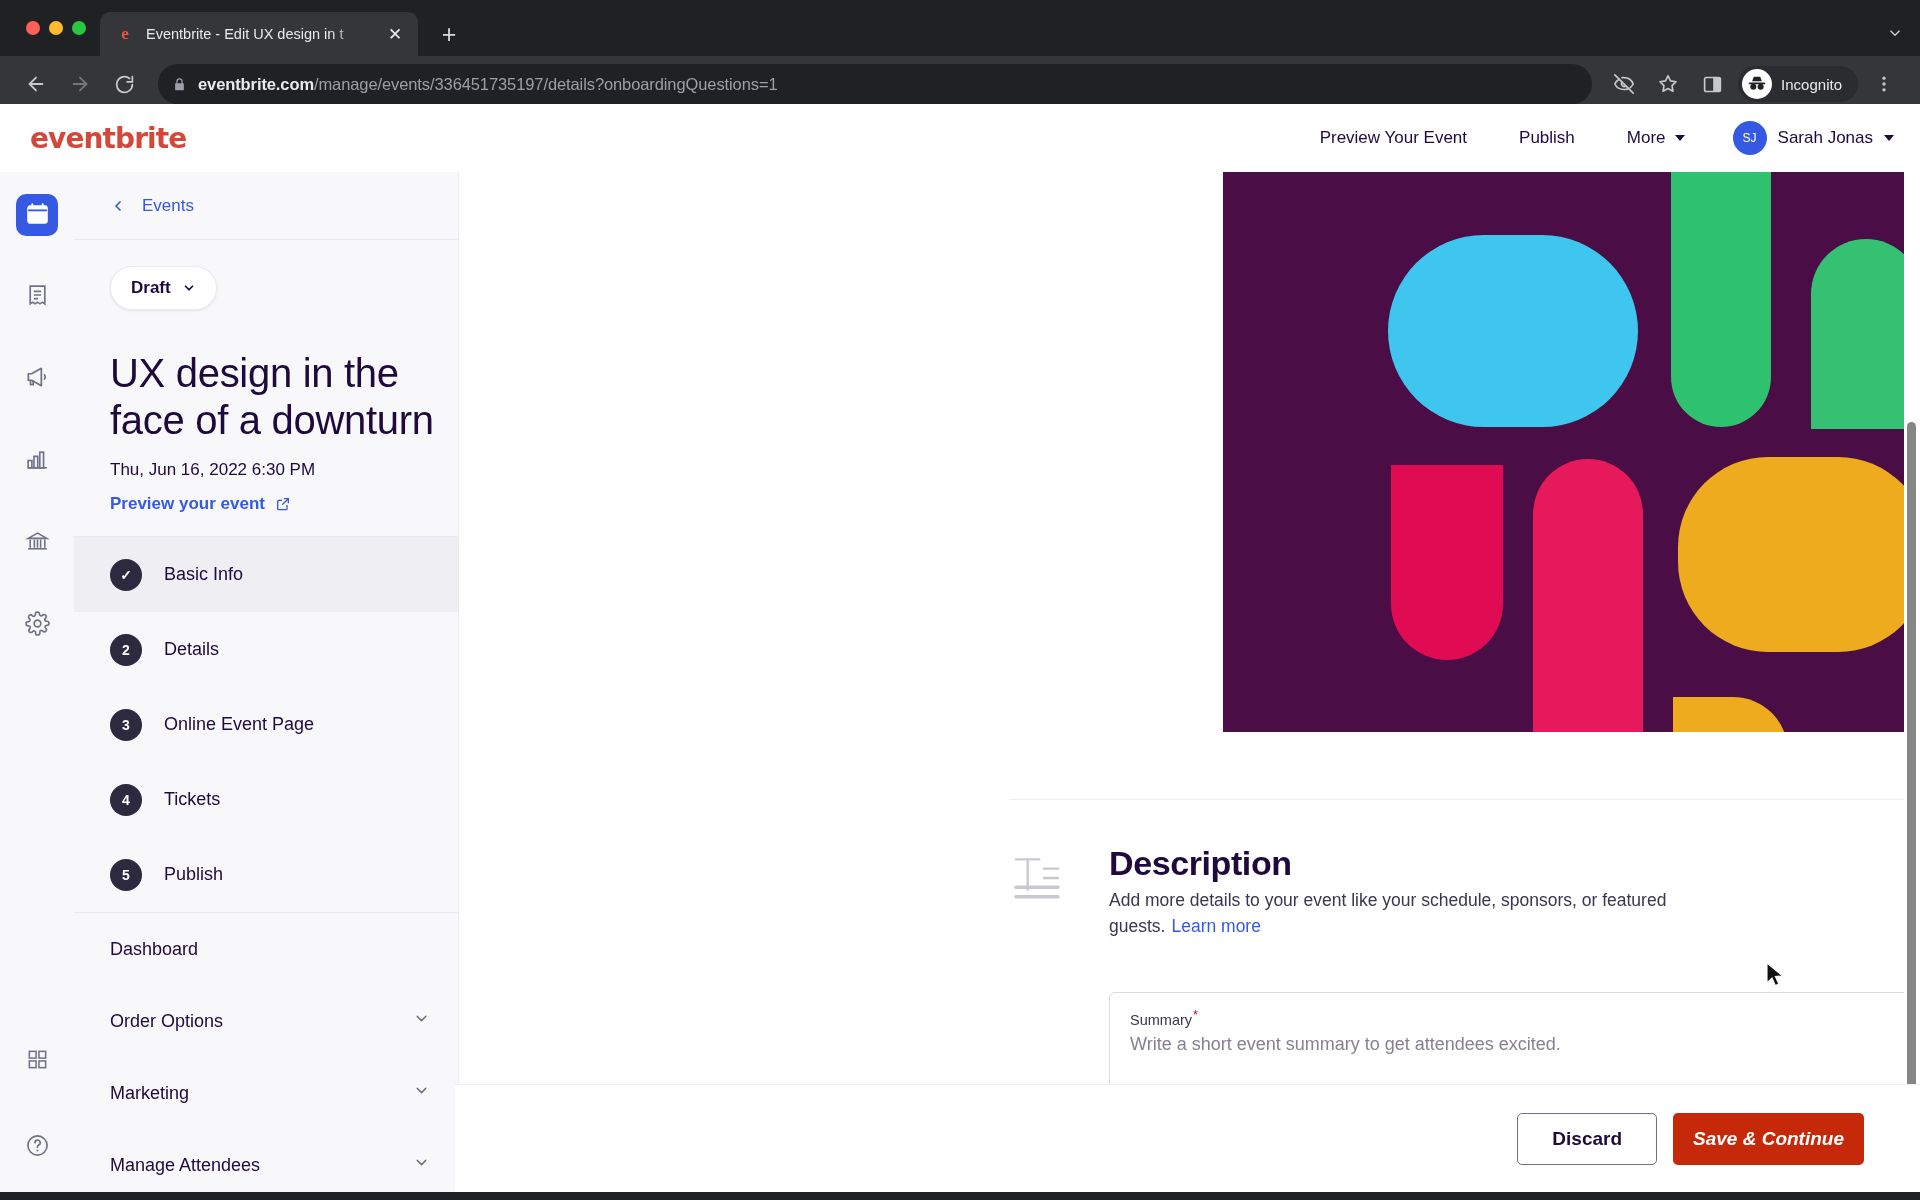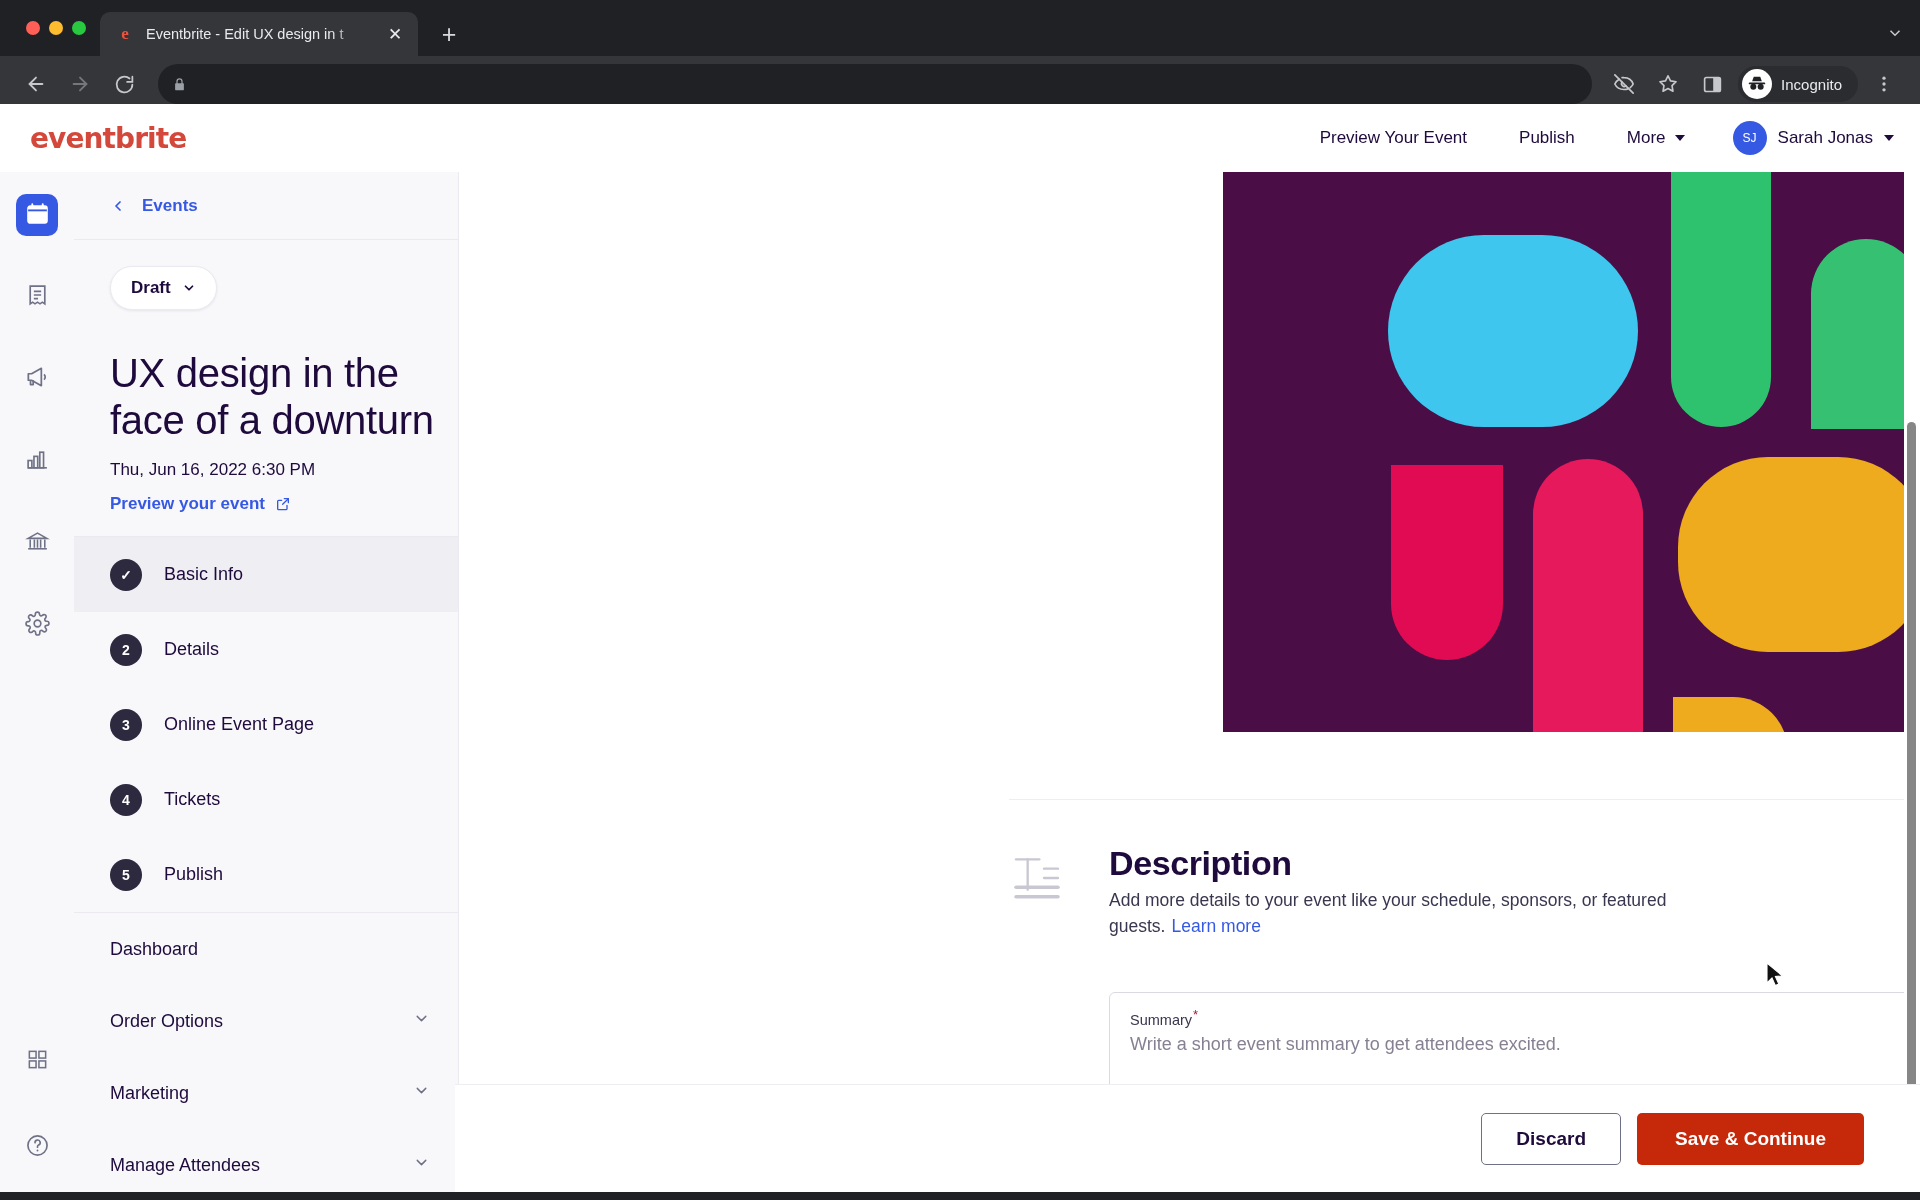--- a/index.html
+++ b/index.html
@@ -90,21 +90,21 @@
   .rail-icon { width:42px; height:42px; display:flex; align-items:center; justify-content:center;
                color:#6f7287; border-radius:10px; }
   .rail-icon.active { background:#3659e3; color:#fff; }
   .rail-bottom { position:absolute; bottom: 24px; left:0; width:74px; display:flex;
                  flex-direction:column; align-items:center; gap: 44px; }
 
   
   .navpanel { width:385px; flex:none; background:#f8f7fa; border-right:1px solid #eceaf0;
               position:relative; }
   .np-back { height:68px; display:flex; align-items:center; gap:16px; padding-left:36px;
-             border-bottom:1px solid #eceaf0; color:#3659e3; font-size:17px; font-weight:700; }
+             border-bottom:1px solid #eceaf0; color:#3659e3; font-size:17px; font-weight:400; }
   .np-body { padding: 26px 24px 0 36px; }
   .draft-pill {
     display:inline-flex; align-items:center; gap:11px; background:#fff; border:1px solid #eceaf0;
     border-radius:24px; padding: 11px 20px; font-size:17px; font-weight:600; color:#1e0a3c;
     box-shadow: 0 1px 3px rgba(30,10,60,.08);
   }
   .ev-title { font-size:40px; font-weight:400; color:#1e0a3c; line-height:1.18; margin-top: 40px;
               letter-spacing:-0.3px; max-width: 330px; }
   .ev-date { font-size:17px; color:#1e0a3c; margin-top: 16px; }
   .ev-preview { font-size:17px; color:#3659e3; font-weight:600; margin-top: 14px;
@@ -157,21 +157,21 @@
 
   
   .actionbar {
     position:absolute; left:455px; bottom:0; right:0; height:108px; background:#fff;
     border-top:1px solid #eeeef0; display:flex; align-items:center; justify-content:flex-end;
     padding-right: 56px; gap: 16px; z-index:9;
   }
   .btn { height:52px; border-radius:5px; font-size:19px; font-weight:600; display:flex;
          align-items:center; justify-content:center; padding: 0 34px; }
   .btn-discard { background:#fff; border:1px solid #6f7287; color:#1e0a3c; }
-  .btn-save { background:#c5290a; color:#fff; padding: 0 38px; }
+  .btn-save { background:#c5290a; color:#fff; padding: 0 20px; font-style: italic; }
 
   
   .sb-track { position:absolute; right:0; top:0; width:16px; height:1020px; background:#fff; }
   .sb-thumb { position:absolute; right:4px; top:250px; width:9px; height:760px;
               background:#868686; border-radius:5px; }
 
   .cursor { position:absolute; left:1766px; top:858px; z-index:20; }
 </style>
 </head>
 <body>
@@ -215,20 +215,21 @@
           <path d="M21 12a9 9 0 1 1-3.2-6.9"></path>
           <path d="M21 3v6h-6"></path>
         </svg>
     </div>
     <div class="omnibox">
       <span class="lock">
         <svg width="15" height="15" viewBox="0 0 24 24" fill="currentColor">
             <path d="M12 2a5 5 0 0 0-5 5v3H6a1 1 0 0 0-1 1v9a1 1 0 0 0 1 1h12a1 1 0 0 0 1-1v-9a1 1 0 0 0-1-1h-1V7a5 5 0 0 0-5-5zm0 2a3 3 0 0 1 3 3v3H9V7a3 3 0 0 1 3-3z"></path>
           </svg>
       </span>
+      <span class="url"><b>eventbrite.com</b><span>/manage/events/336451735197/details?onboardingQuestions=1</span></span>
     </div>
     <div class="tb-right">
       <div class="navbtn">
         <svg width="22" height="22" viewBox="0 0 24 24" fill="none" stroke="currentColor" stroke-width="1.8" stroke-linecap="round">
             <path d="M2 2l20 20"></path>
             <path d="M6.7 6.8C4.3 8.3 2.6 10.6 2 12c1.5 3.2 5.4 6 10 6 1.8 0 3.5-.4 5-1.2"></path>
             <path d="M9.9 5.1A10 10 0 0 1 12 5c4.6 0 8.5 2.8 10 7-.6 1.3-1.7 2.8-3.2 4"></path>
             <path d="M9.9 9.9a3 3 0 0 0 4.2 4.2"></path>
           </svg>
       </div>

